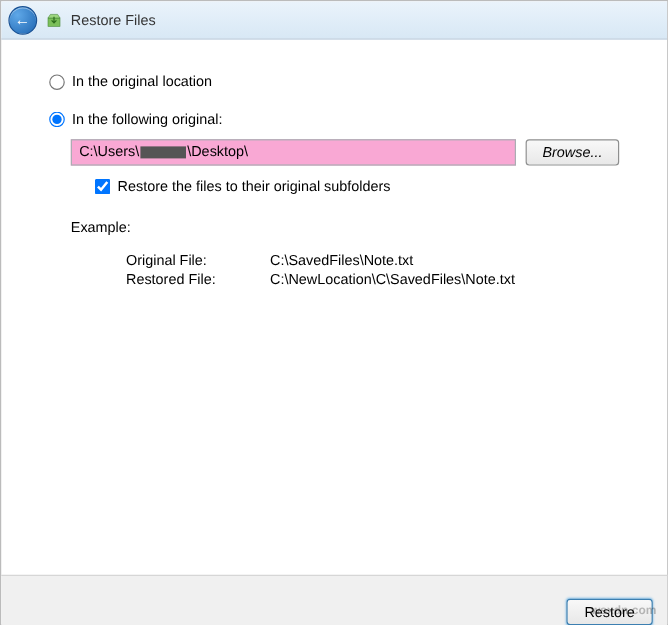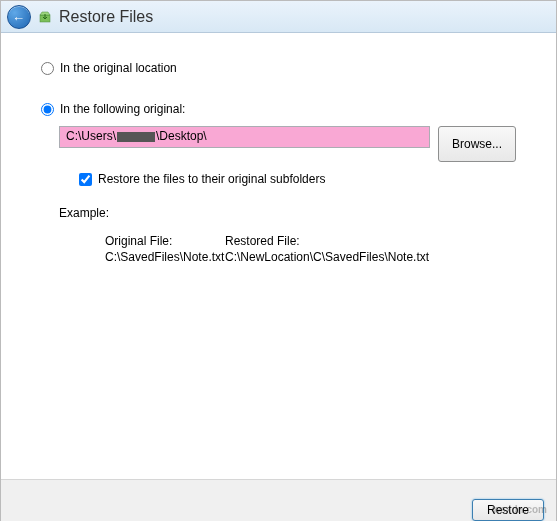--- a/index.html
+++ b/index.html
@@ -43,39 +43,39 @@
       margin-left: -1px;
     }
     .app-icon {
       width: 16px;
       height: 16px;
       display: flex;
       align-items: center;
       justify-content: center;
     }
     .title-text {
-      font-size: 16px;
+      font-size: 12px;
       color: #333;
     }
     .content {
       padding: 28px 40px 0 40px;
     }
     .heading {
       color: #003399;
       font-size: 15px;
       font-weight: normal;
       margin-bottom: 24px;
     }
     .radio-row {
       display: flex;
       align-items: center;
       gap: 6px;
       font-size: 12px;
       color: #000;
-      margin-bottom: 27px;
+      margin-bottom: 17px;
     }
     .radio-row.second {
       margin-bottom: 10px;
     }
     input[type="radio"] {
       width: 13px;
       height: 13px;
       cursor: pointer;
     }
     .location-row {
@@ -87,26 +87,27 @@
     .path-input {
       flex: 1;
       height: 22px;
       border: 1px solid #abadb3;
       padding: 2px 6px;
       font-size: 12px;
       background: #f9a8d4;
     }
     .browse-btn {
       width: 78px;
-      height: 36px;
+      height: 22px;
       font-size: 12px;
       background: linear-gradient(to bottom, #f8f8f8, #e8e8e8);
       border: 1px solid #8e8f8f;
       border-radius: 3px;
       cursor: pointer;
+      font-style: italic;
     }
     .checkbox-row {
       display: flex;
       align-items: center;
       gap: 6px;
       font-size: 12px;
       color: #000;
       margin-left: 18px;
       margin-bottom: 20px;
       padding-left: 20px;
@@ -209,22 +210,22 @@
 
   <label class="checkbox-row">
     <input type="checkbox" checked="" style="">
     <span>Restore the files to their original subfolders</span>
   </label>
 
   <div class="example-label">Example:</div>
 
   <div class="example-grid">
     <div>Original File:</div>
+    <div>C:\SavedFiles\Note.txt</div>
     <div>Restored File:</div>
-    <div>C:\SavedFiles\Note.txt</div>
     <div>C:\NewLocation\C\SavedFiles\Note.txt</div>
   </div>
 </div>
 
 <div class="footer">
   <button class="restore-btn">Restore</button>
 </div>
 
 <div class="watermark">wsxdn.com</div>
 

